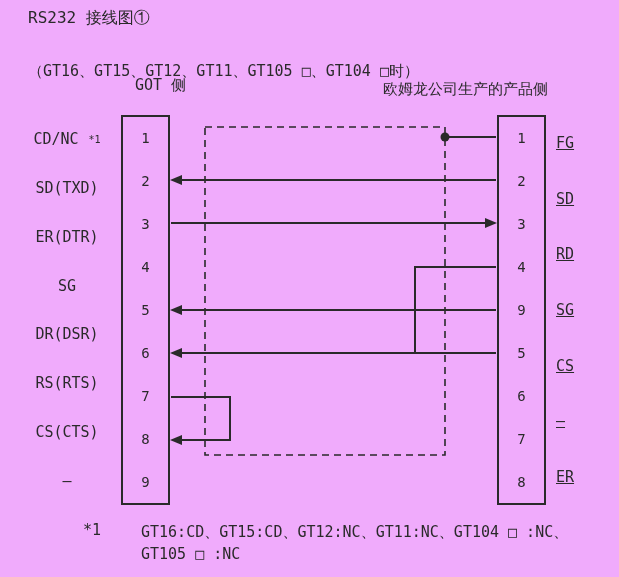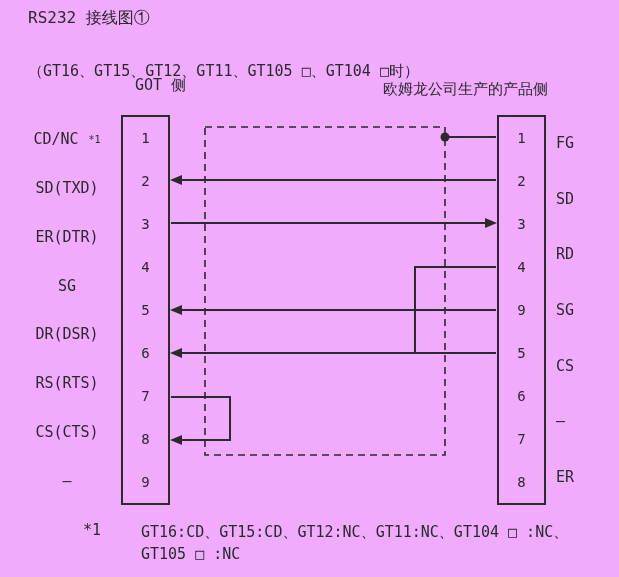--- a/index.html
+++ b/index.html
@@ -11,21 +11,21 @@
   }
   .abs { position:absolute; }
   .title { left:28px; top:8px; font-size:16px; white-space:nowrap; }
   .subtitle { left:28px; top:37px; font-size:15px; white-space:nowrap;margin-top:25px; }
   .col-header { font-size:15px; white-space:nowrap; }
   .connector { border:2px solid #2a2a2a; display:flex; flex-direction:column; background:transparent; }
   .connector .cell { flex:1; display:flex; align-items:center; justify-content:center; font-size:14px; }
   .pin-col { display:flex; flex-direction:column; }
   .pin-col .cell { flex:1; display:flex; align-items:center; font-size:15px; white-space:nowrap;gap:9px; }
   .left-labels .cell { justify-content:center; }
-  .right-labels .cell { justify-content:flex-start; }
+  .right-labels .cell { justify-content:flex-start;text-decoration:underline; }
   sup { font-size:10px; margin-left:1px; }
   svg.overlay { position:absolute; left:0; top:0; }
   .footnote { font-size:15px; white-space:nowrap; }
 </style>
 </head>
 <body>
 
 <div class="page">
 
   <div class="abs title">RS232 接线图①</div>

